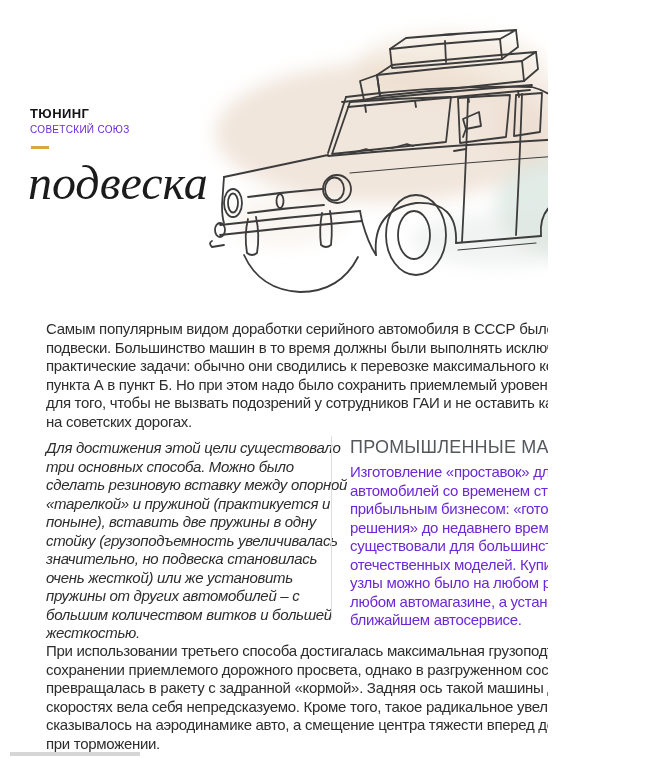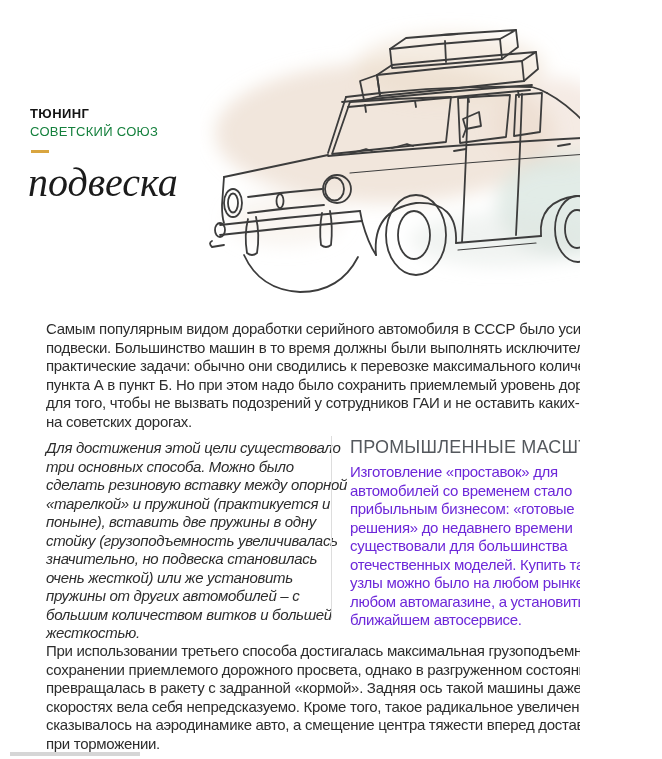--- a/index.html
+++ b/index.html
@@ -1,29 +1,29 @@
 <!DOCTYPE html>
 <html><head>
 <meta charset="utf-8">
 <style>
   html,body{margin:0;padding:0;background:#ffffff;}
   .page{position:relative;width:548px;height:759px;background:#ffffff;overflow:hidden;
-        font-family:"Liberation Sans",sans-serif;padding-left:32px;}
+        font-family:"Liberation Sans",sans-serif;}
   .abs{position:absolute;}
   p{margin:0;}
   h1,h2{margin:0;font-weight:normal;}
 
   .car-svg{position:absolute;left:200px;top:5px;}
 
   .header{left:30px;top:106px;width:280px;}
   .kicker{font-size:13px;font-weight:bold;color:#141414;letter-spacing:0.4px;}
-  .subkicker{font-size:13px;color:#15803d;letter-spacing:0.3px;margin-top:3px;}
+  .subkicker{font-size:10px;color:#6d28d9;letter-spacing:0.3px;margin-top:3px;}
   .accent-dash{width:18px;height:3px;margin:11px 0 0 1px;}
   .title{font-family:"Liberation Serif",serif;font-style:italic;font-weight:400;
-         font-size:40px;line-height:1;color:#1b1b1b;margin:10px 0 0 -2px;}
+         font-size:48px;line-height:1;color:#1b1b1b;margin:10px 0 0 -2px;}
 
   .bodytext{font-size:15px;line-height:18.5px;color:#2d2d2d;letter-spacing:-0.3px;margin-left:36px;}
   .intro{left:10px;top:320px;width:650px;}
   .methods{left:10px;top:439px;width:302px;font-style:italic;}
   .outro{left:10px;top:642px;width:652px;}
 
   .divider{left:331px;top:436px;width:1px;height:182px;background:#dddddd;}
 
   .sidebar{left:350px;top:437px;width:292px;}
   .sidebar-title{font-size:18px;font-weight:normal;color:#54585d;letter-spacing:0.2px;line-height:20px;}

